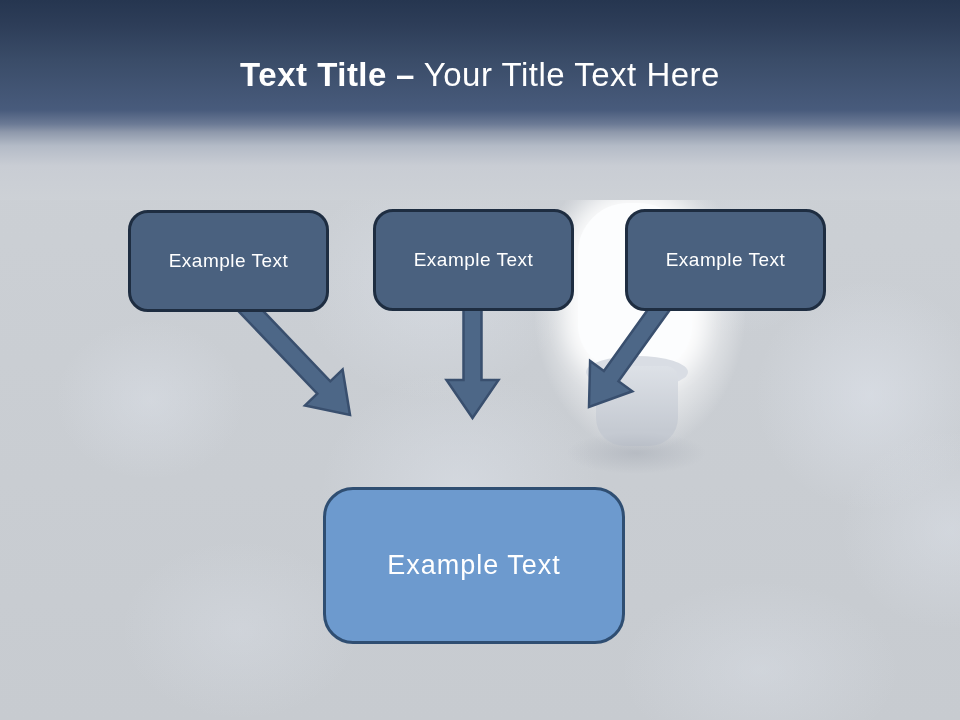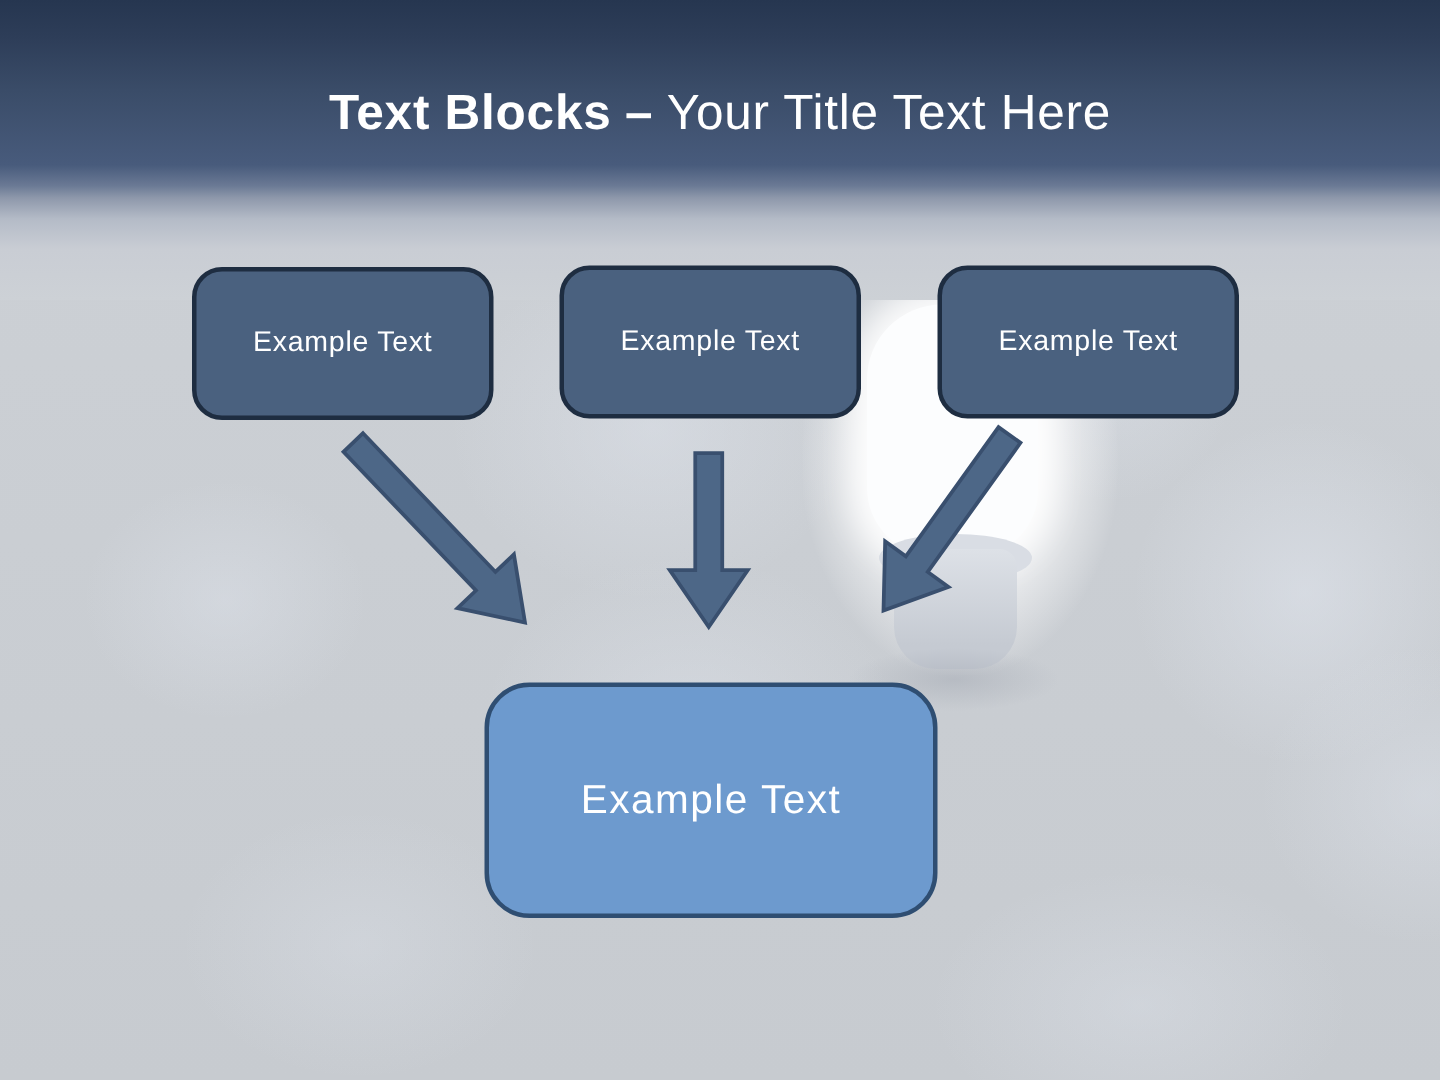--- a/index.html
+++ b/index.html
@@ -86,20 +86,21 @@
     background: radial-gradient(closest-side, rgba(148,154,166,0.35), rgba(148,154,166,0) 100%);
     border-radius: 50%;
   }
 
   
   .block {
     position: absolute;
     display: flex; align-items: center; justify-content: center;
     color: #ffffff;
     cursor: default;
+    margin-top: 32px;
   }
   .top-block {
     width: 201px; height: 102px;
     background: #4a617f;
     border: 3px solid #1e2d41;
     border-radius: 20px;
     font-size: 19px;
     letter-spacing: 0.5px;
     z-index: 3;
   }
@@ -136,21 +137,21 @@
     <div class="blob b8"></div>
     <div class="cfl-glow"></div>
     <div class="cfl-body"></div>
     <div class="cfl-flange"></div>
     <div class="cfl-base"></div>
     <div class="cfl-shadow"></div>
   </div>
 
   <div class="header-band"></div>
 
-  <h1 class="slide-title"><span class="bold">Text Blocks</span><span class="dash">–</span><span class="regular">Your Title Text Here</span></h1>
+  <h1 class="slide-title"><span class="bold">Text Title</span><span class="dash">–</span><span class="regular">Your Title Text Here</span></h1>
 
   <svg class="arrow-layer" width="960" height="720" viewBox="0 0 960 720">
 
     <polygon points="242.0,288.8 330.3,381.3 342.6,369.6 350,415 305.0,405.4 317.3,393.7 229.0,301.2" fill="#4d6787" stroke="#394f6e" stroke-width="2.5" stroke-linejoin="miter"></polygon>
 
     <polygon points="463.5,302 481.5,302 481.5,380 498.5,380 472.5,418 446.5,380 463.5,380" fill="#4d6787" stroke="#394f6e" stroke-width="2.5" stroke-linejoin="miter"></polygon>
 
     <polygon points="665.7,284.8 603.9,370.9 590.1,360.9 589,407 632.3,391.3 618.5,381.3 680.3,295.2" fill="#4d6787" stroke="#394f6e" stroke-width="2.5" stroke-linejoin="miter"></polygon>
   </svg>
 

